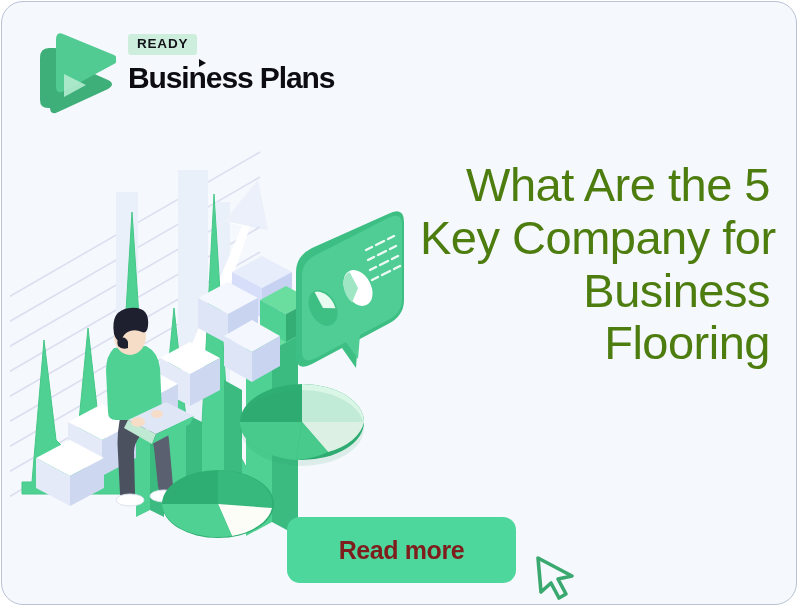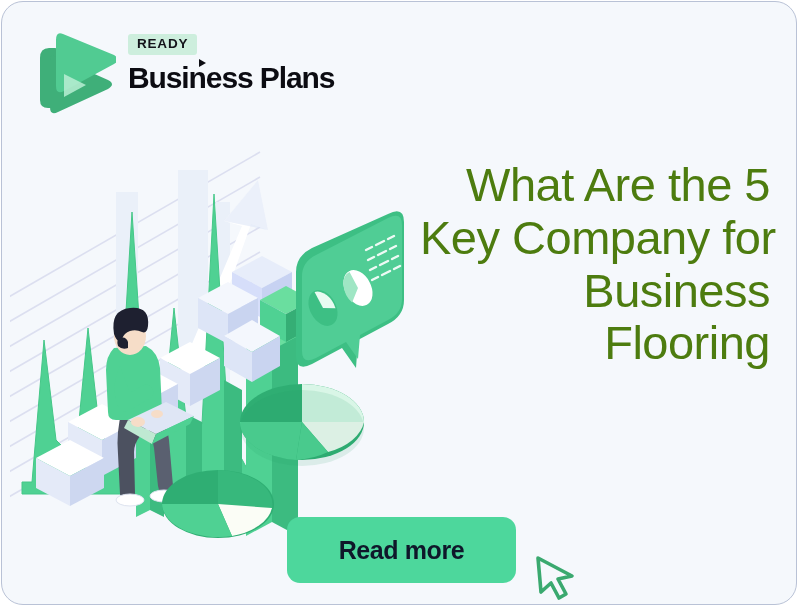--- a/index.html
+++ b/index.html
@@ -111,21 +111,21 @@
   }
   #read-more-button {
     display: inline-flex;
     align-items: center;
     justify-content: center;
     width: 229px;
     height: 66px;
     background: #4dd79c;
     border: none;
     border-radius: 13px;
-    color: #0f172a;
+    color: #7f1d1d;
     font-family: "Liberation Sans", sans-serif;
     font-size: 25px;
     font-weight: bold;
     letter-spacing: -0.4px;
     cursor: pointer;
     vertical-align: top;
   }
   #cursor-icon {
     position: absolute;
     left: 245px;

